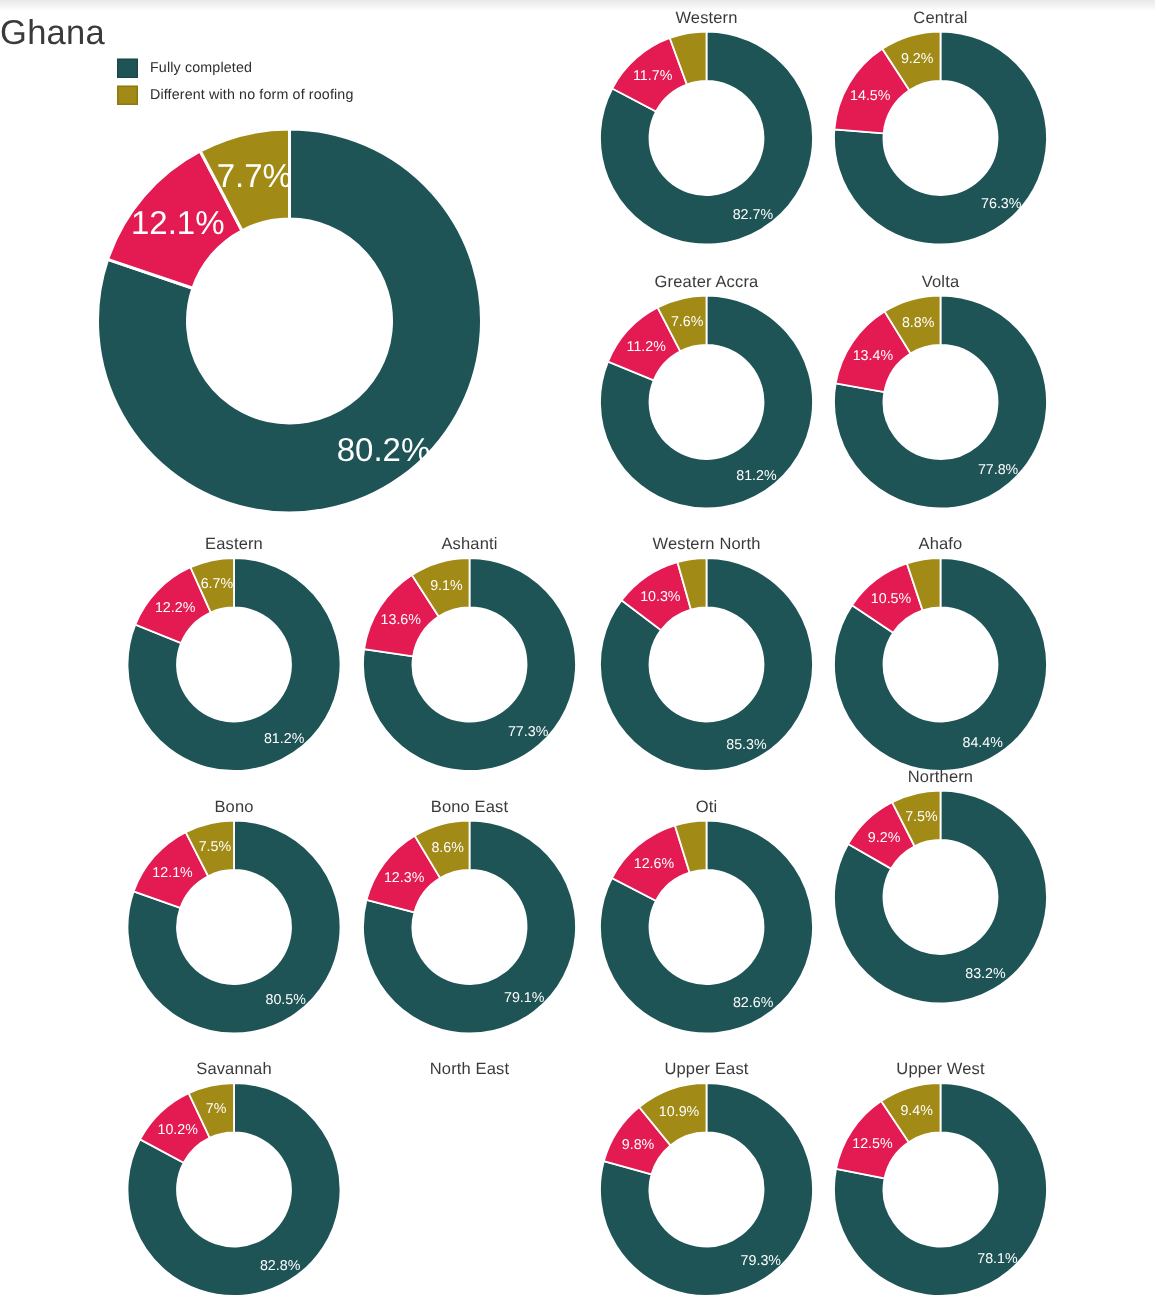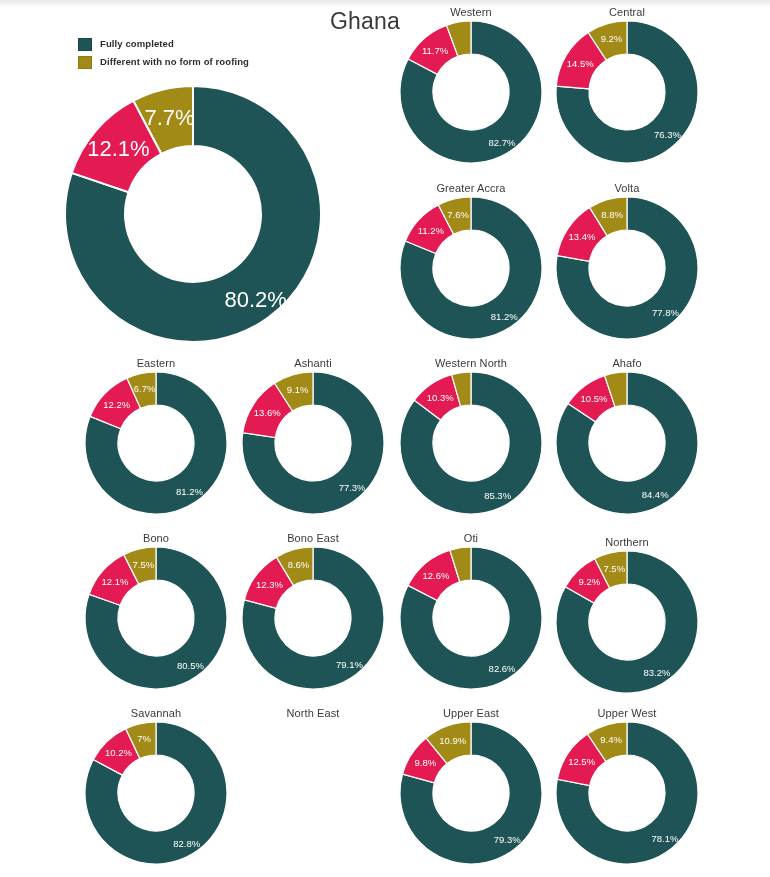--- a/index.html
+++ b/index.html
@@ -30,38 +30,37 @@
     left: 0px;
     top: 4px;
     width: 400px;
     height: 350px;
   }
   .hero-title {
     position: absolute;
     top: 4px;
     left: 0;
     width: 400px;
-    text-align: right;
+    text-align: left;
     font-size: 23px;
     color: #3a3a3a;
     font-weight: 400;
     letter-spacing: .2px;
   }
   .legend {
     position: absolute;
     top: 34px;
     left: 78px;
     width: 310px;
   }
   .legend-row {
     display: flex;
-    align-items: flex-start;
+    align-items: center;
     margin-bottom: 4px;
     height: 14px;
-    font-weight: bold;
   }
   .legend-swatch {
     width: 14px;
     height: 13px;
     flex: 0 0 auto;
     margin-right: 8px;
     border: 1px solid rgba(0,0,0,.12);
   }
   .legend-label {
     font-size: 9.5px;
@@ -273,21 +272,21 @@
         <div class="donut-box">
           <svg width="142" height="142" viewBox="0 0 142 142">
             <path d="M 71 0 A 71 71 0 1 1 7.94231213423835 38.36982989587434 L 37.25081494508532 53.53596529638345 A 38 38 0 1 0 71 33 Z" fill="#1f5456" stroke="#ffffff" stroke-width="1.2"></path>
             <path d="M 7.94231213423835 38.36982989587434 A 71 71 0 0 1 49.91004770803052 3.204617322988355 L 59.712419900072675 34.71514729962757 A 38 38 0 0 0 37.25081494508532 53.53596529638345 Z" fill="#e41a52" stroke="#ffffff" stroke-width="1.2"></path>
             <path d="M 49.91004770803052 3.204617322988355 A 71 71 0 0 1 70.99999999999999 0 L 71 33 A 38 38 0 0 0 59.712419900072675 34.71514729962757 Z" fill="#a18a15" stroke="#ffffff" stroke-width="1.2"></path>
             <text x="102.074680741866" y="122.06870486698386" class="slice-label" font-size="9.5" fill="#ffffff">82.6%</text>
             <text x="35.99723040187617" y="29.226131128890415" class="slice-label" font-size="9.5" fill="#ffffff">12.6%</text>
           </svg>
         </div>
       </div>
-      <div class="small-cell" style="left: 541px; top: 536px;">
+      <div class="small-cell" style="left: 541px; top: 512px;">
         <div class="cell-title">Northern</div>
         <div class="donut-box">
           <svg width="142" height="142" viewBox="0 0 142 142">
             <path d="M 71 0 A 71 71 0 1 1 9.400862375600305 35.69353821281059 L 38.03144746863115 52.103583832208486 A 38 38 0 1 0 71 33 Z" fill="#1f5456" stroke="#ffffff" stroke-width="1.2"></path>
             <path d="M 9.400862375600305 35.69353821281059 A 71 71 0 0 1 38.736837002413715 7.753748621825977 L 53.732391635094665 37.149893628582916 A 38 38 0 0 0 38.03144746863115 52.103583832208486 Z" fill="#e41a52" stroke="#ffffff" stroke-width="1.2"></path>
             <path d="M 38.736837002413715 7.753748621825977 A 71 71 0 0 1 70.99999999999999 0 L 71 33 A 38 38 0 0 0 53.732391635094665 37.149893628582916 Z" fill="#a18a15" stroke="#ffffff" stroke-width="1.2"></path>
             <text x="100.97136611488708" y="122.72393655946344" class="slice-label" font-size="9.5" fill="#ffffff">83.2%</text>
             <text x="33.41325265068473" y="31.53499748259552" class="slice-label" font-size="9.5" fill="#ffffff">9.2%</text>
             <text x="58.26472906994822" y="18.008841545610856" class="slice-label" font-size="9.5" fill="#ffffff">7.5%</text>
           </svg>

